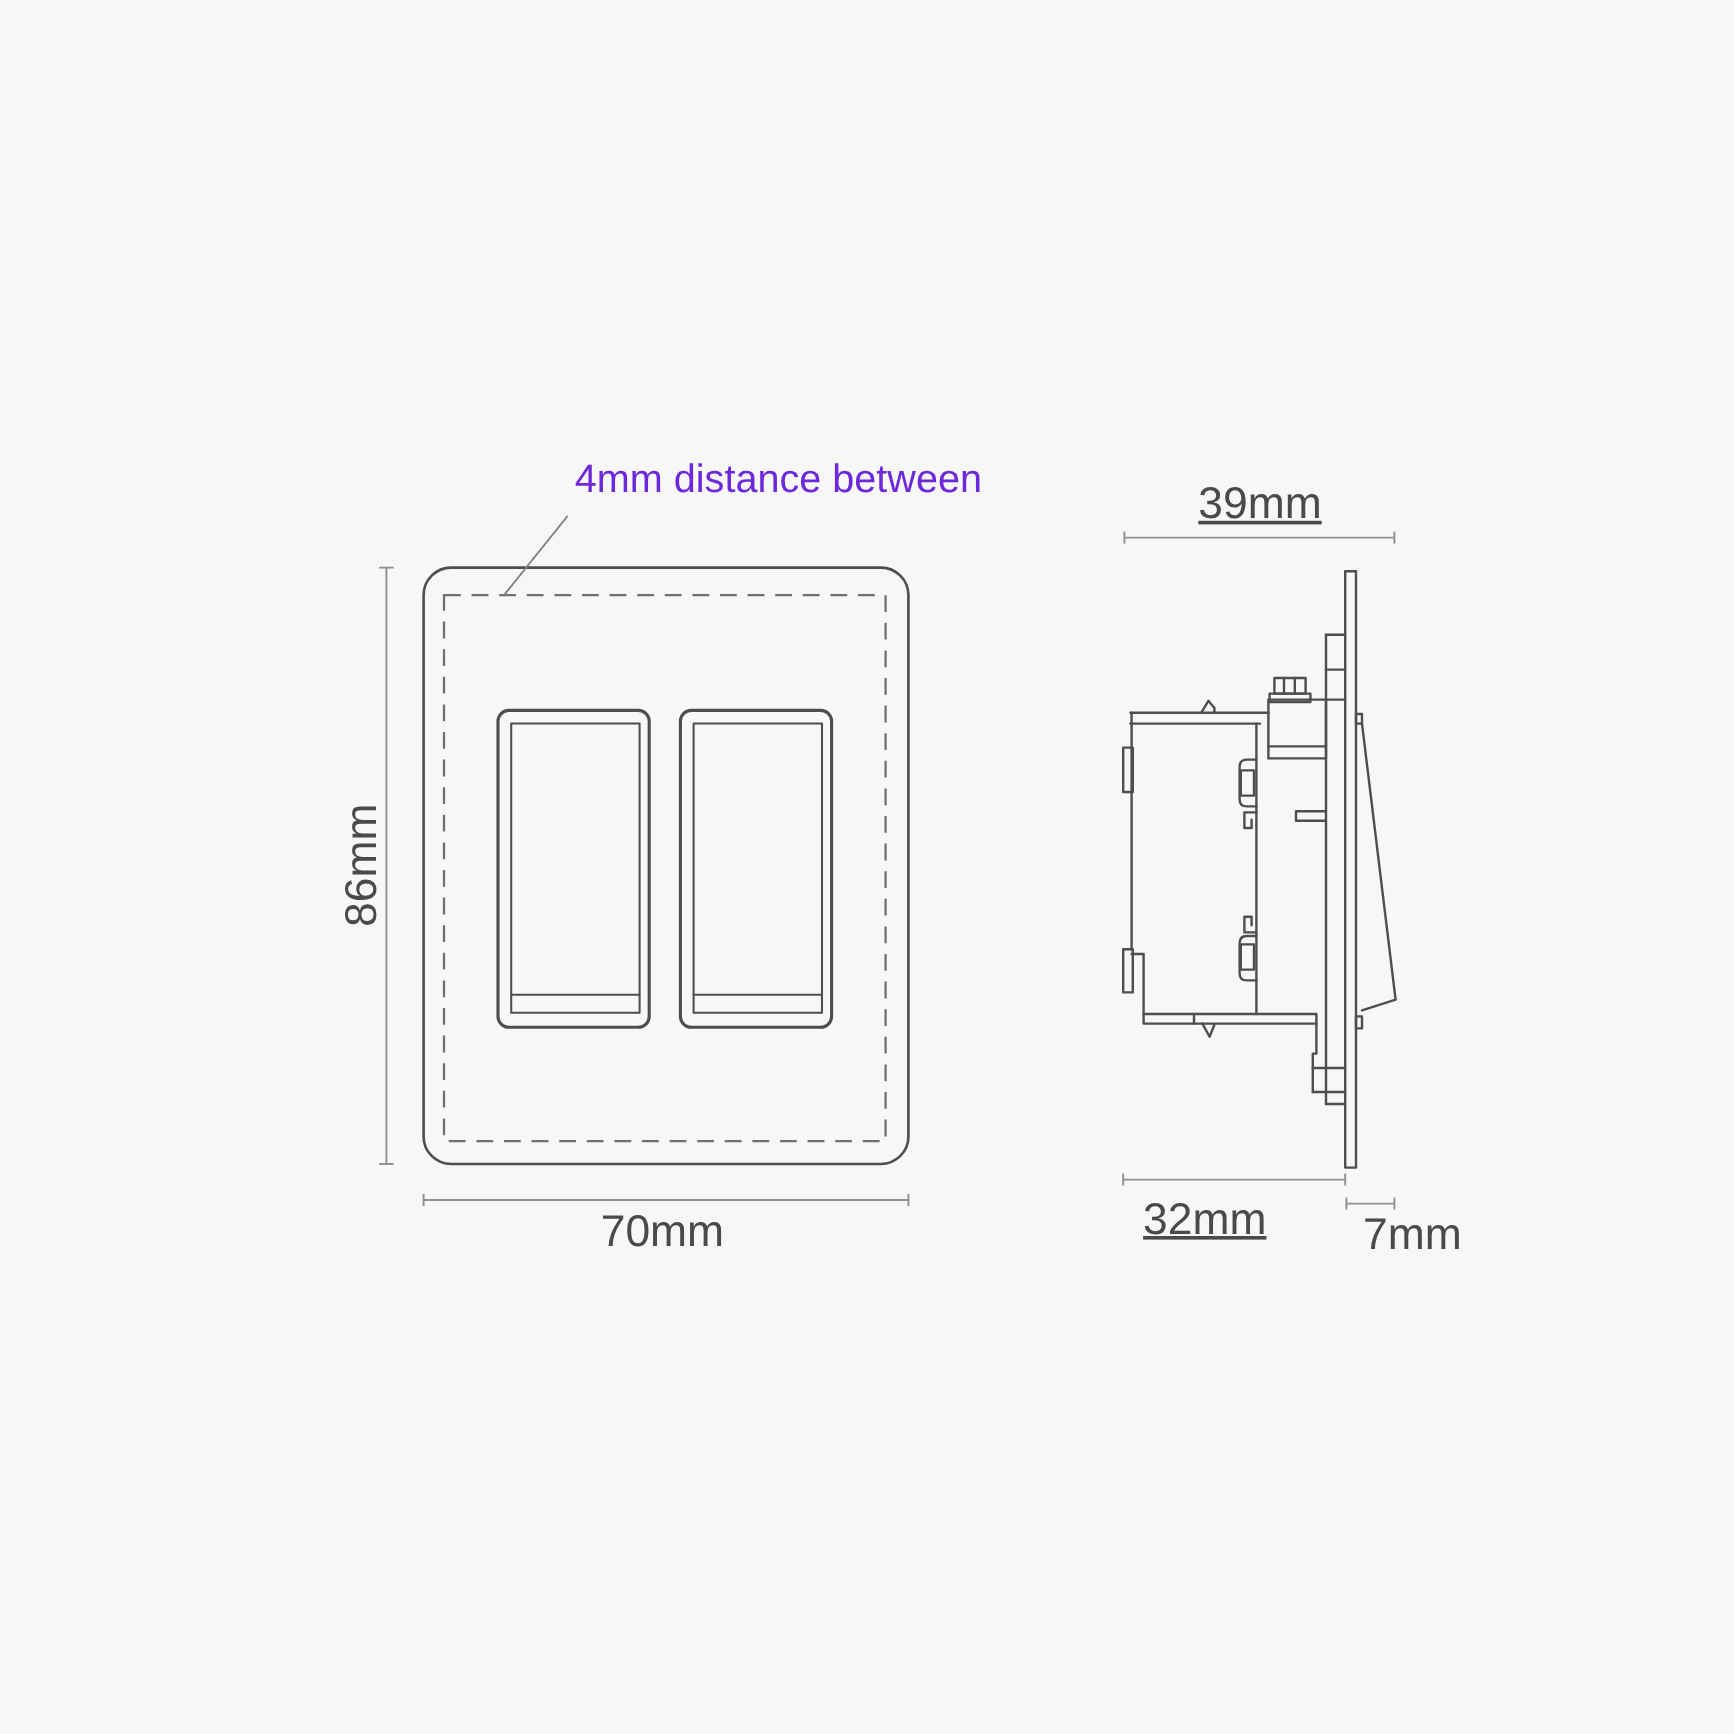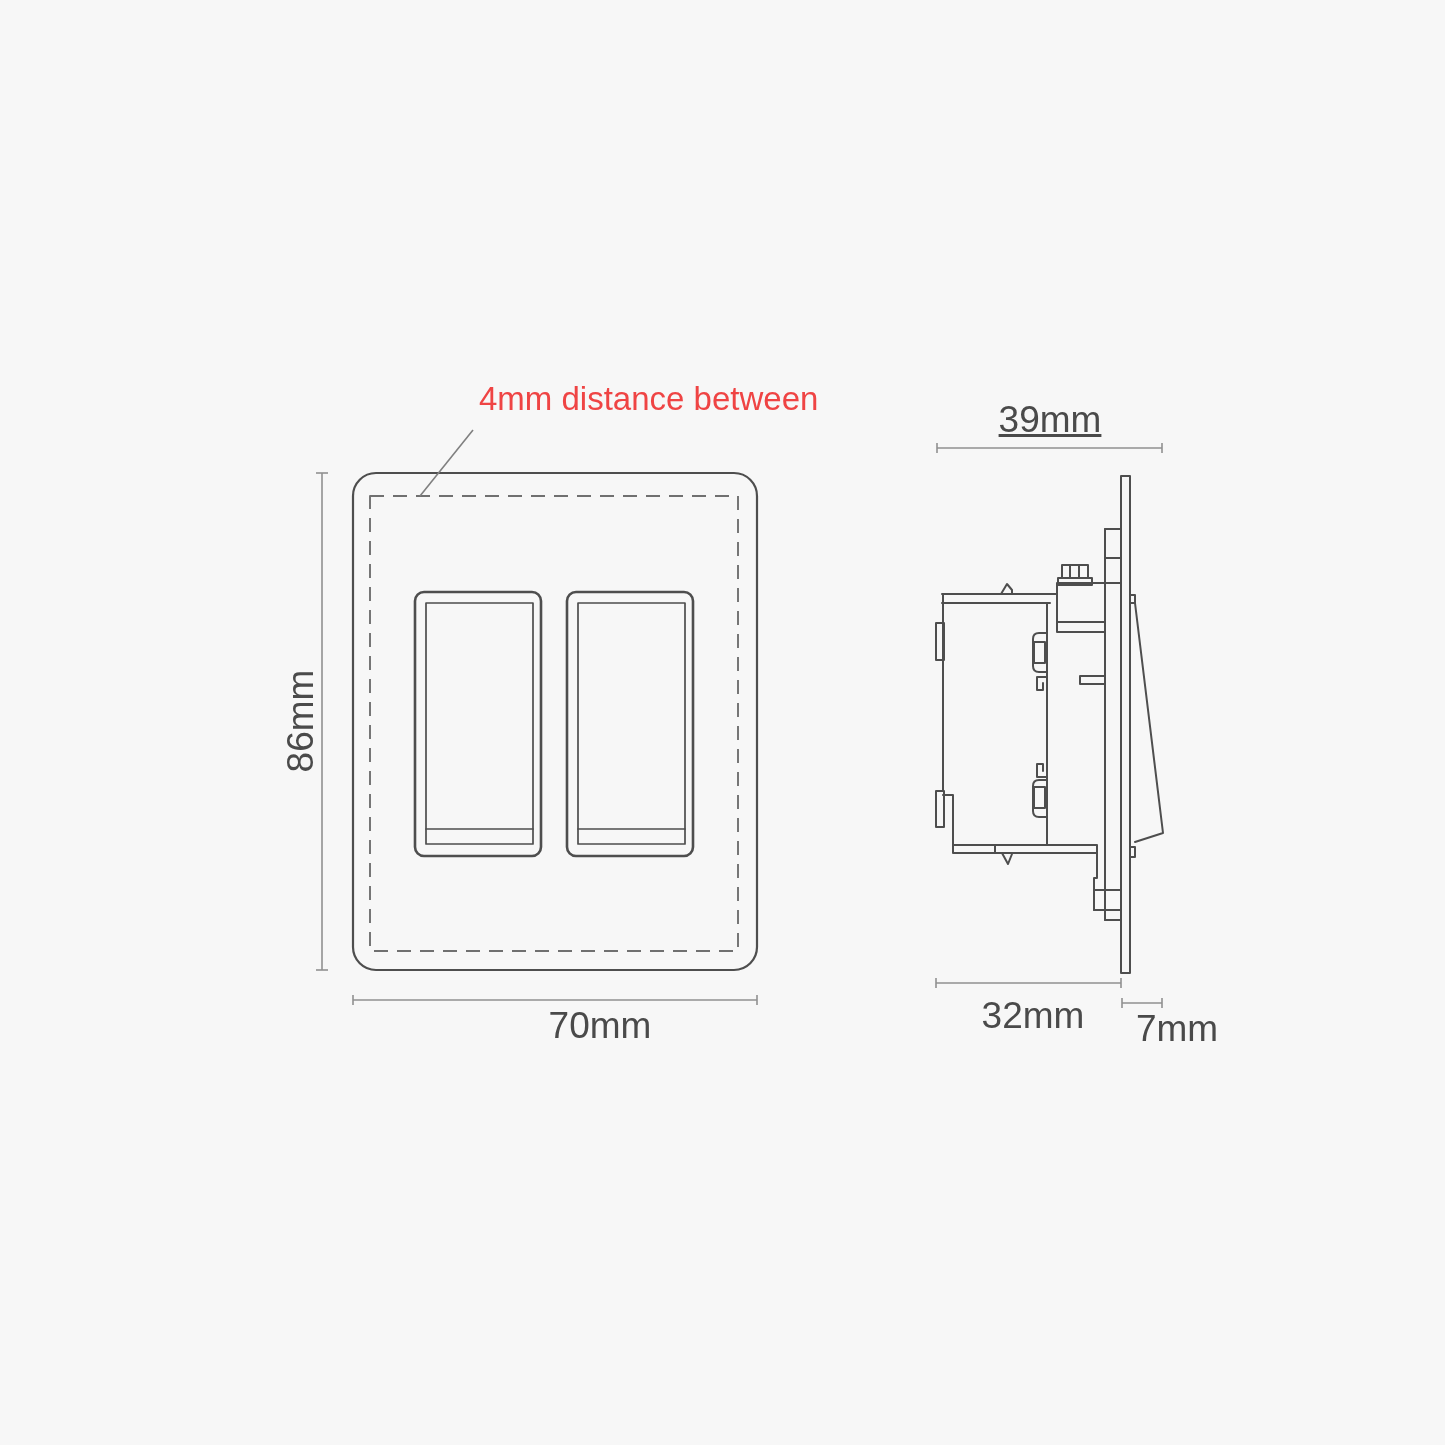--- a/index.html
+++ b/index.html
@@ -17,21 +17,21 @@
     color:#4a4a4a;
     white-space:nowrap;
     transform:translate(-50%,-50%);
   }
   .dim-label{font-size:37px;}
   .dim-label.vertical{transform:translate(-50%,-50%) rotate(-90deg);}
   .annotation{
     position:absolute;
     left:479px;top:381px;
     font-size:33px;line-height:35px;
-    color:#ef4444;
+    color:#6d28d9;
     text-align:left;
   }
 </style>
 </head>
 <body>
 
 <div class="canvas">
 
   <svg width="1445" height="1445" viewBox="0 0 1445 1445">
 
@@ -144,21 +144,21 @@
       <line x1="473" y1="430" x2="420" y2="496" stroke="#808080"></line>
     </g>
   </svg>
 
   <div class="annotation">
     <div>4mm distance between</div>
   </div>
 
   <div class="label dim-label vertical" style="left:301px;top:721px;">86mm</div>
 
-  <div class="label dim-label" style="left:552px;top:1026px;margin-left:48px;">70mm</div>
+  <div class="label dim-label" style="left:552px;top:1026px;">70mm</div>
 
   <div class="label dim-label" style="left:1050px;top:420px;text-decoration:underline;">39mm</div>
 
-  <div class="label dim-label" style="left:1033px;top:1016px;">32mm</div>
+  <div class="label dim-label" style="left:1004px;top:1016px;text-decoration:underline;">32mm</div>
 
   <div class="label dim-label" style="left:1177px;top:1029px;">7mm</div>
 
 </div>
 
 </body></html>

